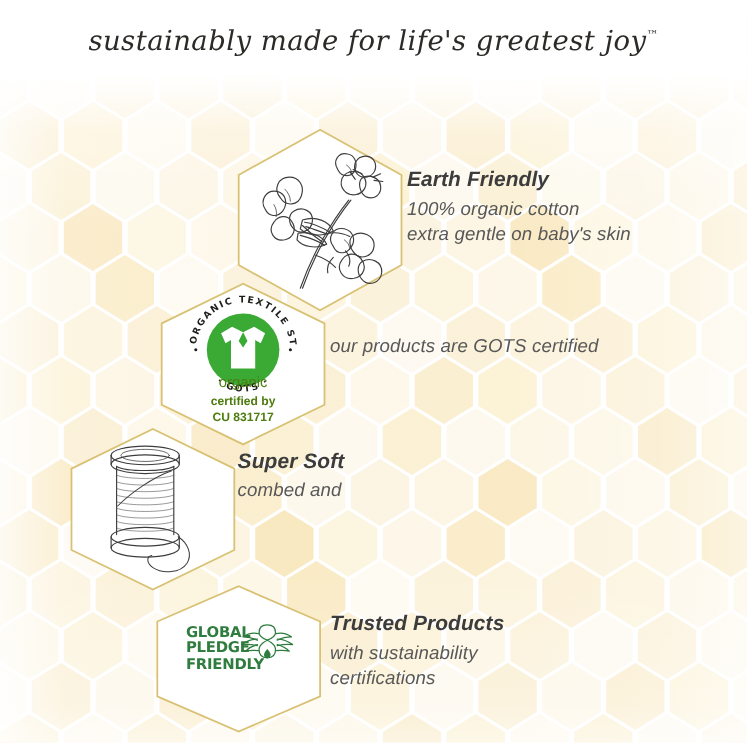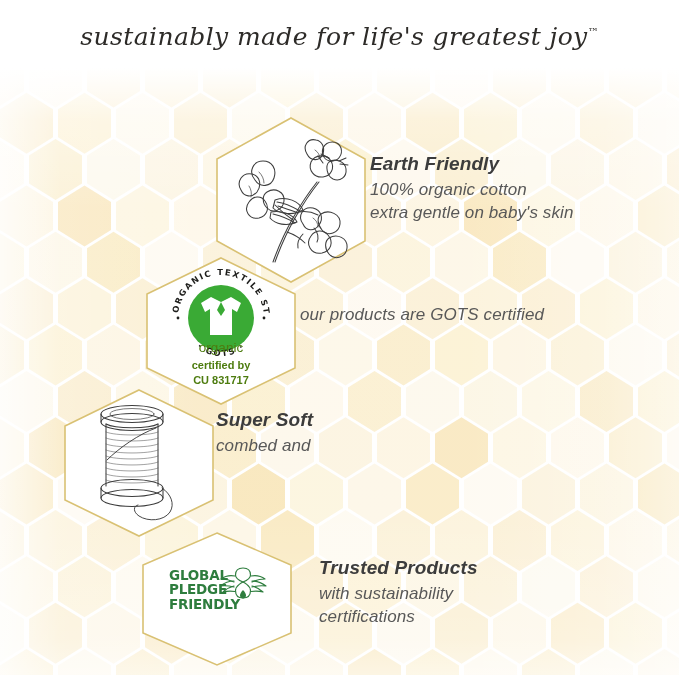--- a/index.html
+++ b/index.html
@@ -562,20 +562,20 @@
           <path d="M33,14 C38,13 43,14 47,17 C42,17 38,18 34,20"></path>
           <path d="M34,19 C39,19 44,21 48,24 C43,23.5 38,24 34,25"></path>
           <path d="M34,24 C38,25 42,27 45,30 C41,29 37,29 33,29.5"></path>
         </g>
         <g fill="#2e7d3e">
           <path d="M25,28 C23,30 22,32 22,33.5 C22,35.3 23.4,36.5 25,36.5 C26.6,36.5 28,35.3 28,33.5 C28,32 27,30 25,28 Z"></path>
         </g>
       </svg>
     </div>
 
-    <div class="copy" style="left:319px; top:556px;">
+    <div class="copy" style="left:300px; top:556px;">
       <h3>Trusted Products</h3>
       <p>with sustainability</p>
       <p>certifications</p>
     </div>
   </div>
 
 </div>
 
 </body></html>

